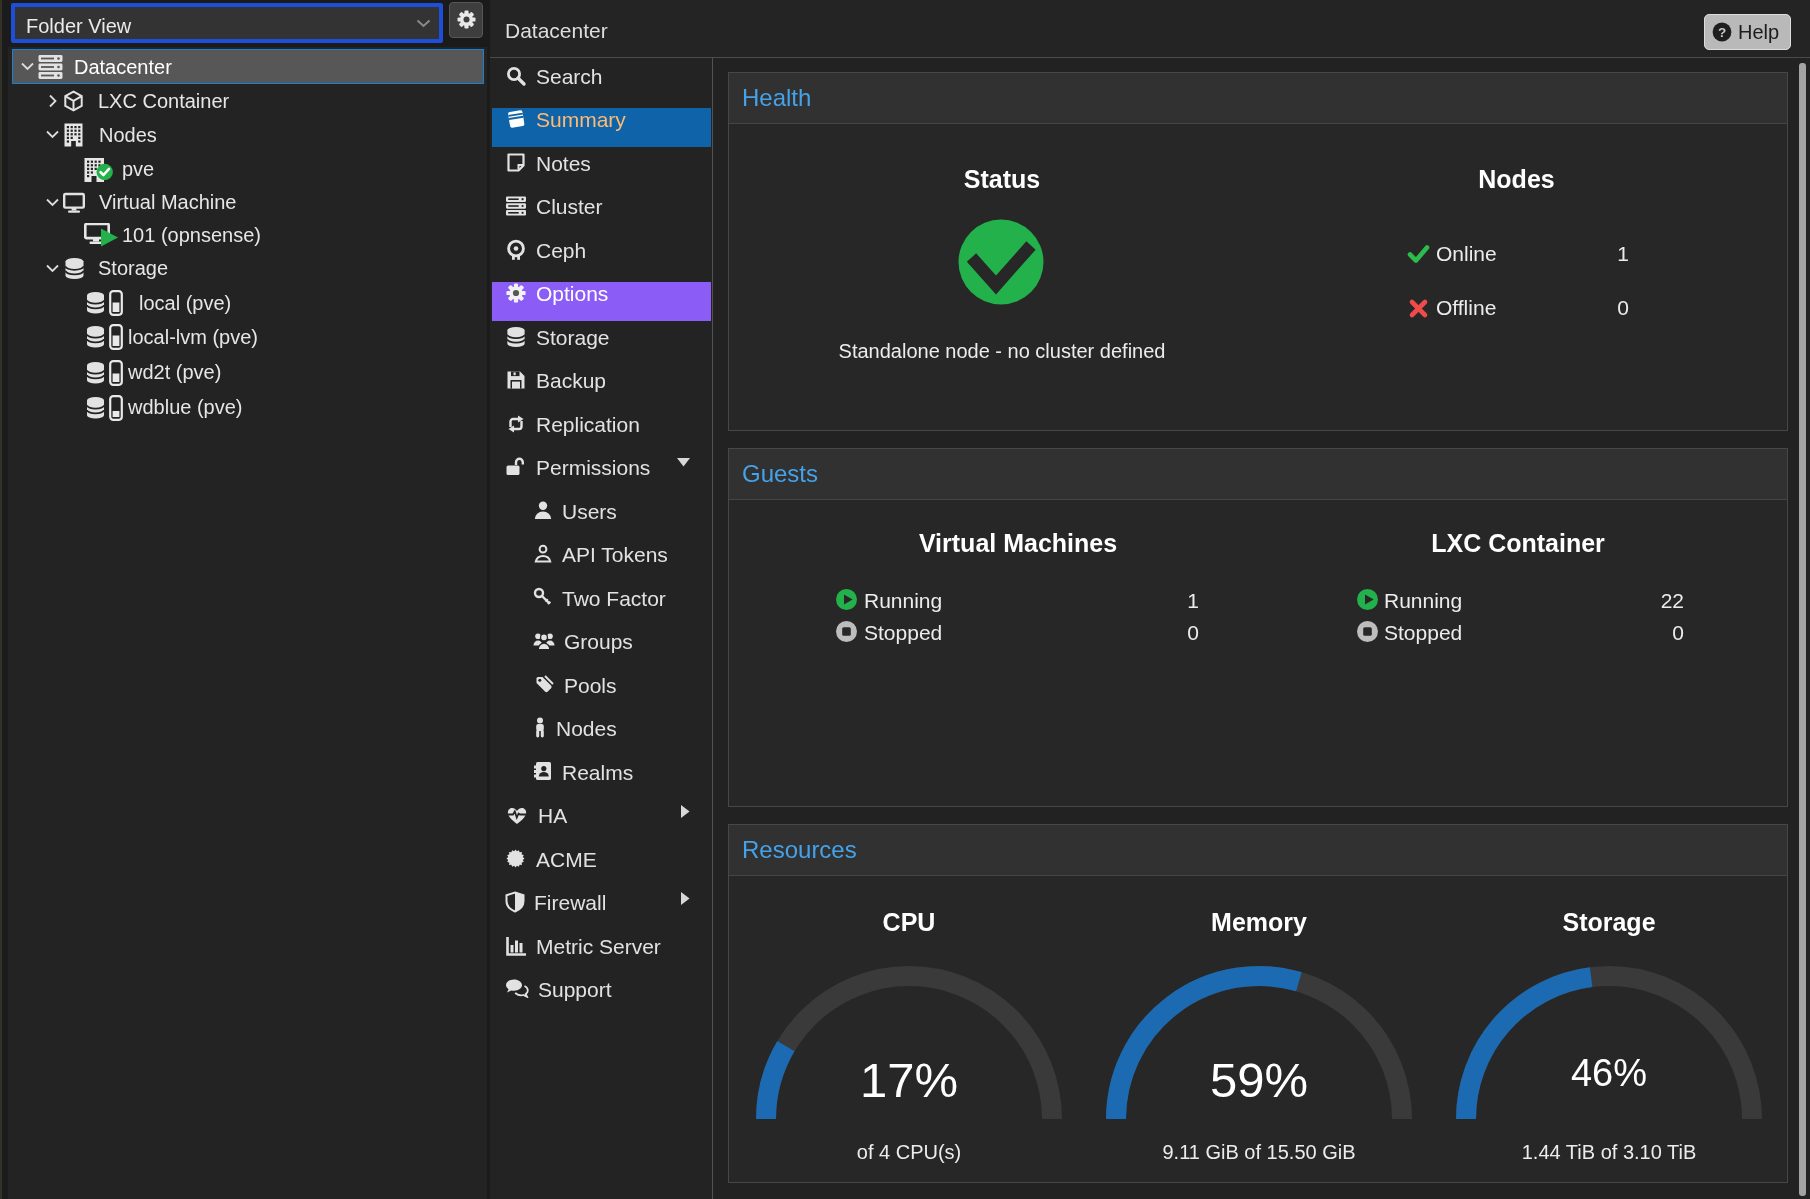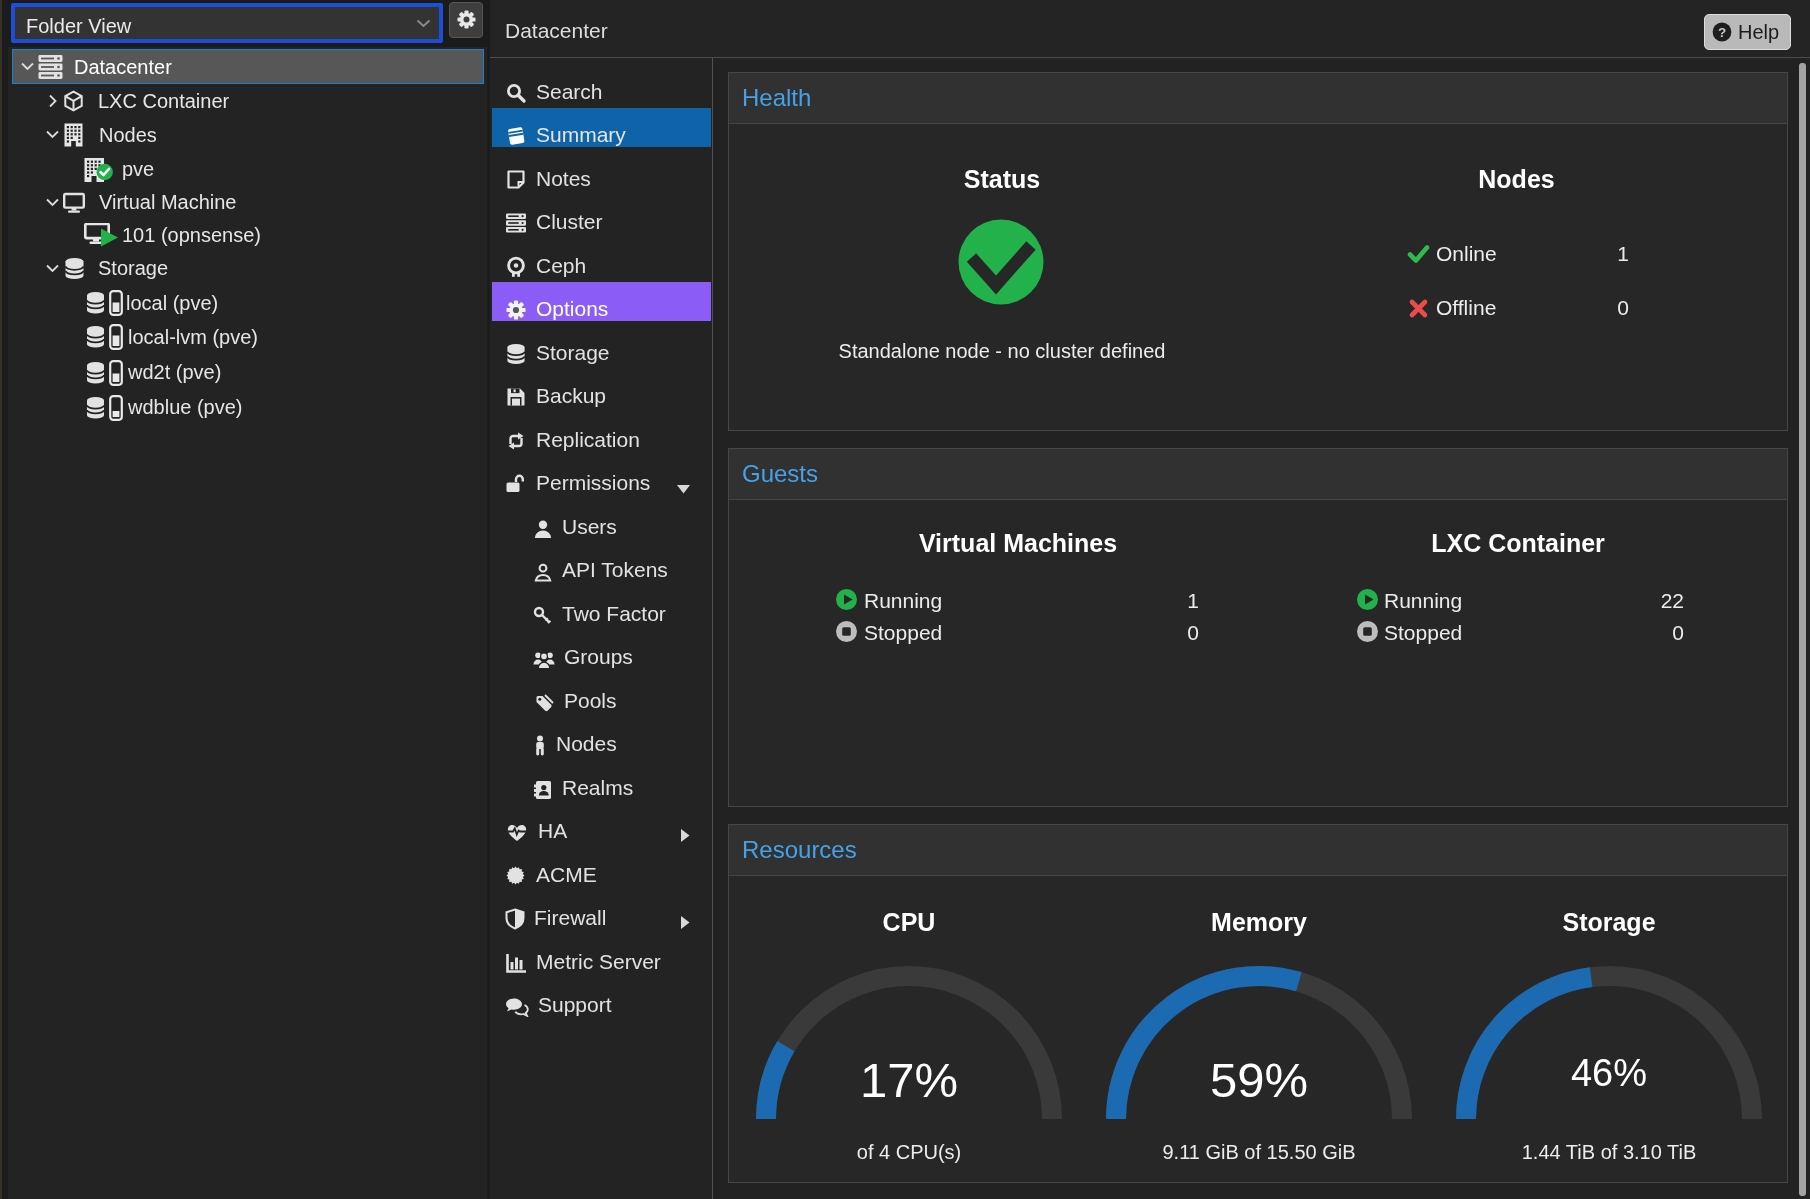--- a/index.html
+++ b/index.html
@@ -1,20 +1,20 @@
 <!DOCTYPE html>
 <html><head>
 <meta charset="utf-8">
 <style>
 *{margin:0;padding:0;box-sizing:border-box}
 html,body{width:1810px;height:1199px;overflow:hidden;background:#1b1b1b;font-family:"Liberation Sans",sans-serif;-webkit-font-smoothing:antialiased;}
 .abs{position:absolute}
 .tr{position:absolute;display:flex;align-items:center;height:34px;color:#e6e6e6;font-size:20px;white-space:nowrap}
 .tr svg{flex:0 0 auto}
-.mi{position:absolute;left:492px;width:219px;height:39px;display:flex;align-items:flex-end;color:#e2e2e2;font-size:21px;white-space:nowrap}
+.mi{position:absolute;left:492px;width:219px;height:39px;display:flex;align-items:flex-start;color:#e2e2e2;font-size:21px;white-space:nowrap}
 .mi svg{flex:0 0 auto;margin-left:13px}
 .mi .t{margin-left:9px}
 .mi.sub svg{margin-left:41px}
 .mi .ar{position:absolute;right:20px}
 .panel{position:absolute;left:728px;width:1060px;height:359px;background:#272727;border:1px solid #474747}
 .phead{position:absolute;left:0;top:0;width:100%;height:51px;background:#313131;border-bottom:1px solid #454545;color:#45a2e9;font-size:24px;line-height:50px;padding-left:13px}
 .h2{position:absolute;font-size:25px;font-weight:bold;color:#fff;text-align:center;height:30px;line-height:30px}
 .bt{position:absolute;font-size:21px;color:#ececec;height:28px;line-height:28px}
 .val{position:absolute;font-size:21px;color:#ececec;height:28px;line-height:28px;text-align:right}
 .ctr{text-align:center}
@@ -180,21 +180,21 @@
       </g>
       <g fill="none" stroke="#232323" stroke-width="1.8">
         <path d="M2,9.2 a8.5,3.4 0 0 0 17,0"></path>
         <path d="M2,14 a8.5,3.4 0 0 0 17,0"></path>
       </g>
     </svg>
 <svg width="14" height="26" viewBox="0 0 14 26" style="margin-left:3px">
       <rect x="1.2" y="1.2" width="11.6" height="23.6" rx="3" fill="none" stroke="#e9e9e9" stroke-width="2.2"></rect>
       <rect x="3.6" y="12.5" width="6.8" height="9.5" fill="#e9e9e9"></rect>
     </svg>
-<span style="margin-left:3px">local (pve)</span>
+<span style="margin-left:16px">local (pve)</span>
   </div>
 <div class="tr" style="left:85px;top:320px">
 <svg width="21" height="24" viewBox="0 0 21 24">
       <g fill="#e2e2e2">
         <ellipse cx="10.5" cy="4.4" rx="8.5" ry="3.4"></ellipse>
         <path d="M2,4.4 V19.2 a8.5,3.4 0 0 0 17,0 V4.4 Z"></path>
       </g>
       <g fill="none" stroke="#232323" stroke-width="1.8">
         <path d="M2,9.2 a8.5,3.4 0 0 0 17,0"></path>
         <path d="M2,14 a8.5,3.4 0 0 0 17,0"></path>
@@ -257,21 +257,21 @@
 
 <div class="abs" style="left:1799px;top:63px;width:7px;height:1133px;background:#a3a3a3;border-radius:3px"></div>
 
 <div class="mi" style="top:64.5px">
 <svg width="22" height="22" viewBox="0 0 22 22">
       <circle cx="9" cy="9" r="5.6" fill="none" stroke="#e2e2e2" stroke-width="2.8"></circle>
       <line x1="13.2" y1="13.2" x2="19" y2="19" stroke="#e2e2e2" stroke-width="3.4" stroke-linecap="round"></line>
     </svg>
 <span class="t">Search</span>
   </div>
-<div class="mi" style="top:108px;background:#0f63a8;color:#e5e5e5">
+<div class="mi" style="top:108px;background:#0f63a8;color:#fdba74">
 <svg width="22" height="22" viewBox="0 0 22 22">
       <g transform="rotate(-9 11 11)">
         <rect x="4" y="3" width="14.5" height="16" rx="2" fill="#fff"></rect>
         <rect x="4" y="5.8" width="14.5" height="1.8" fill="#0f63a8"></rect>
         <rect x="4" y="9" width="14.5" height="1.8" fill="#0f63a8"></rect>
         <path d="M4,16 q-1.8,1.5 0,3" fill="none" stroke="#0f63a8" stroke-width="1.4"></path>
       </g>
     </svg>
 <span class="t">Summary</span>
   </div>

